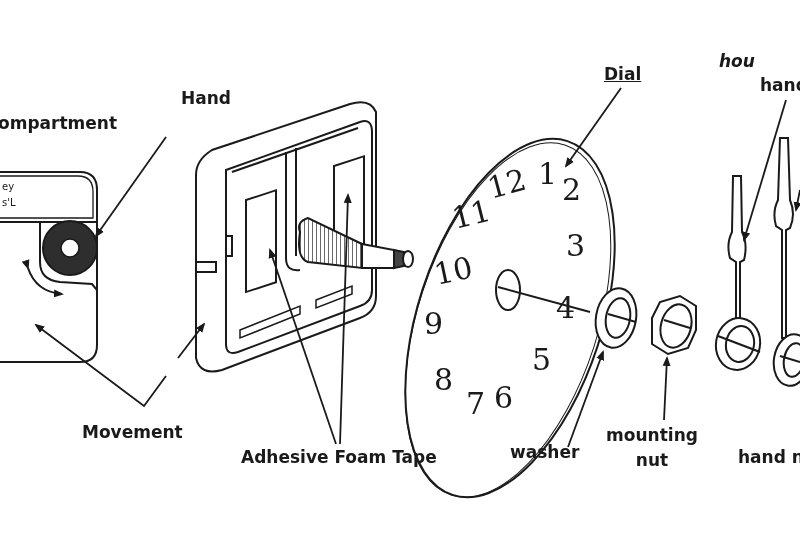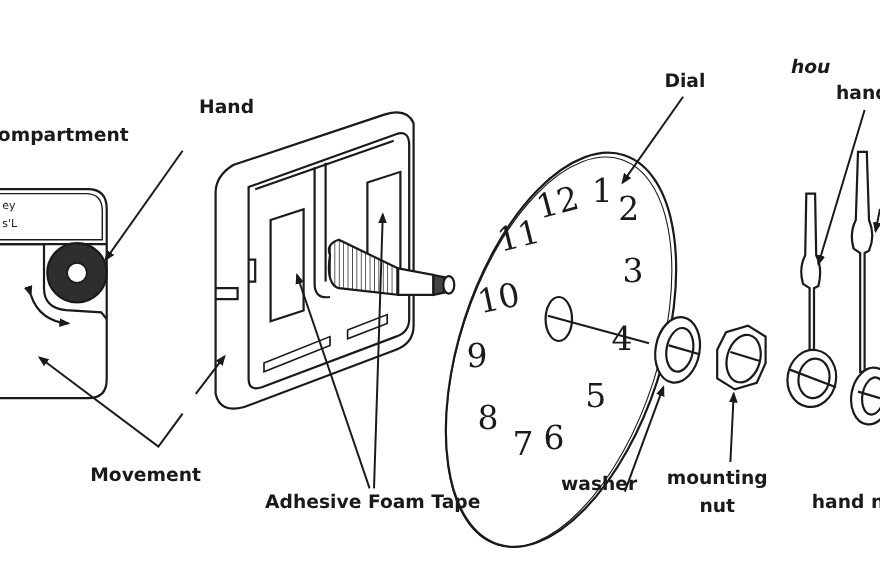--- a/index.html
+++ b/index.html
@@ -137,20 +137,20 @@
       <line x1="786" y1="100" x2="744" y2="240" marker-end="url(#ah)"></line>
       <line x1="800" y1="190" x2="796" y2="210" marker-end="url(#ah)"></line>
     </g>
   </svg>
 
   
   <div class="lbl left" style="left:-2px; top:112px;">ompartment</div>
   <div class="lbl" style="left:168px; top:87px; width:76px;">Hand</div>
   <div class="lbl left" style="left:82px; top:406px;margin-top:15px;">Movement</div>
   <div class="lbl left" style="left:241px; top:446px;text-align:right;">Adhesive Foam Tape</div>
-  <div class="lbl left" style="left:604px; top:63px;">Dial</div>
-  <div class="lbl left" style="left:510px; top:429px;">washer</div>
+  <div class="lbl left" style="left:604px; top:63px;text-decoration:underline;">Dial</div>
+  <div class="lbl left" style="left:510px; top:441px;">washer</div>
   <div class="lbl" style="left:600px; top:449px; width:104px;">nut</div>
   <div class="lbl" style="left:600px; top:424px; width:104px;">mounting</div>
   <div class="lbl left" style="left:719px; top:50px;font-style:italic;">hou</div>
   <div class="lbl left" style="left:760px; top:74px;">hand</div>
   <div class="lbl left" style="left:738px; top:446px;">hand n</div>
 </div>
 
 </body></html>

